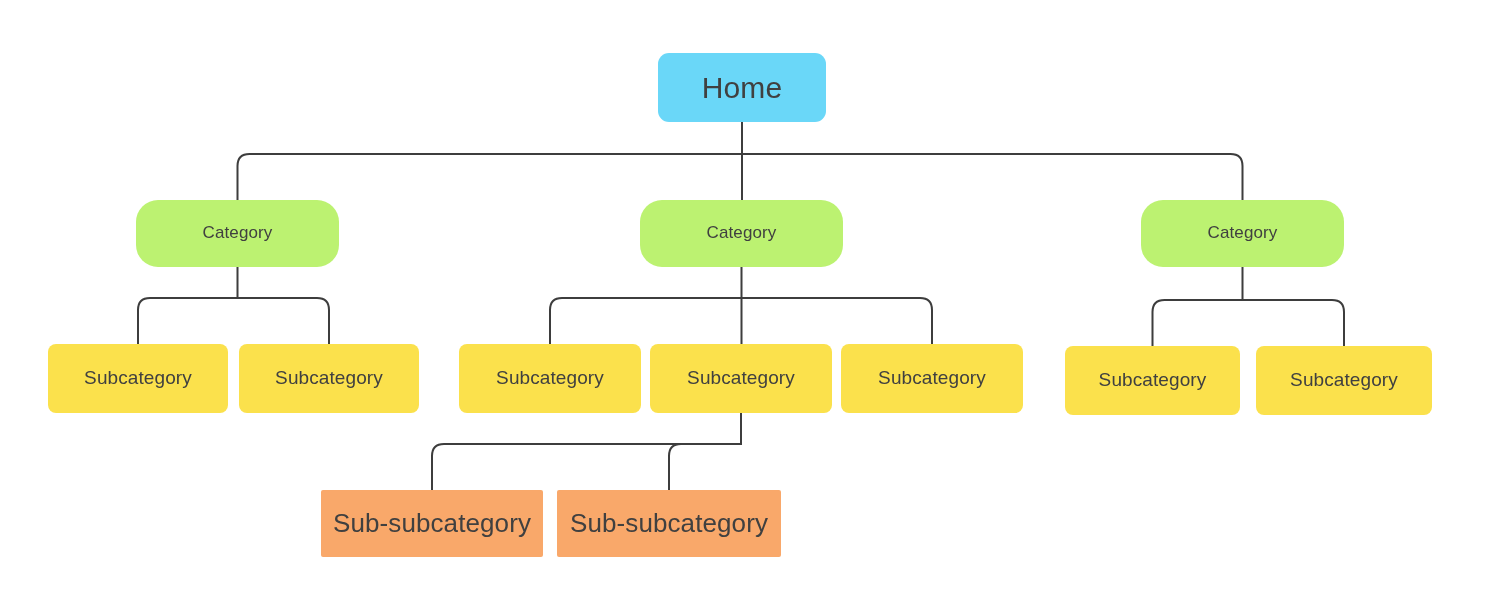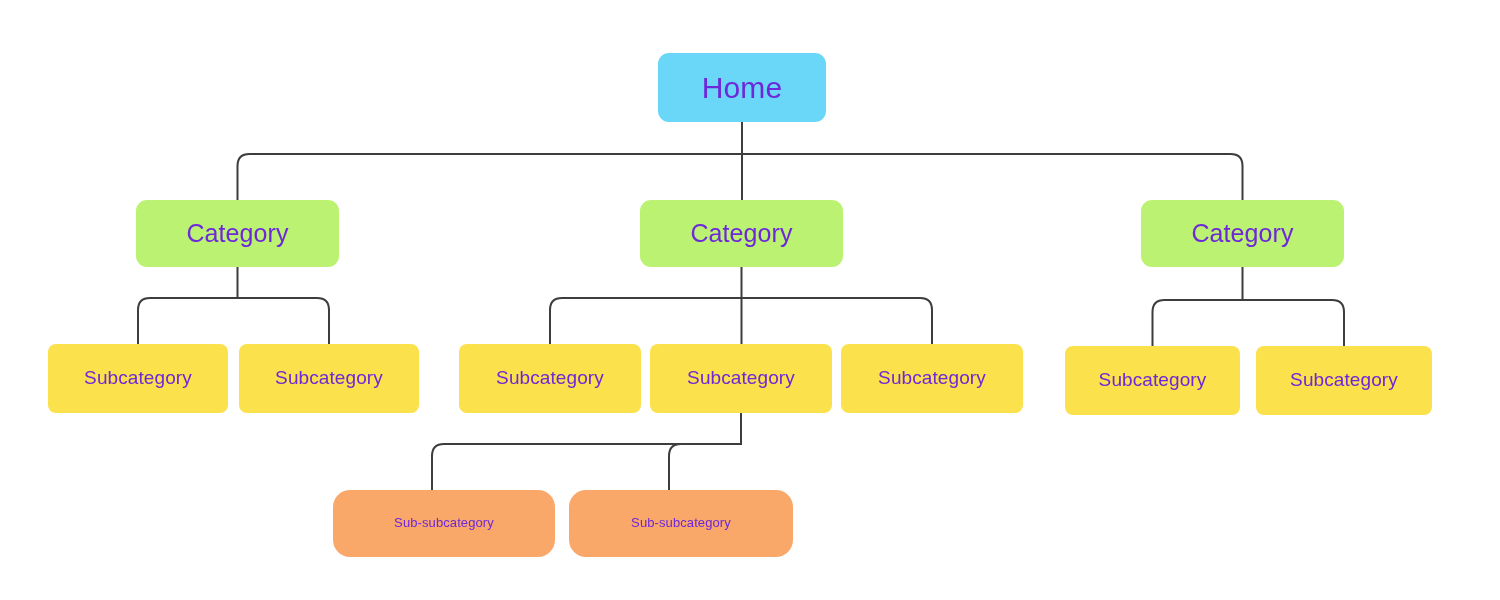--- a/index.html
+++ b/index.html
@@ -26,54 +26,53 @@
     height: 600px;
     pointer-events: none;
   }
   .node {
     position: absolute;
     box-sizing: border-box;
     display: flex;
     align-items: center;
     justify-content: center;
     border-radius: 10px;
-    color: #6d28d9;
+    color: #404040;
     text-align: center;
     line-height: 1.1;
     white-space: nowrap;
     z-index: 2;
   }
   .node-label {
     display: block;
     letter-spacing: 0.1px;
   }
   .node.level-home {
     background: #6ad7f8;
     border-radius: 11px;
     font-size: 30px;
     font-weight: 400;
   }
   .node.level-category {
     background: #bcf271;
-    border-radius: 11px;
-    font-size: 25px;
+    border-radius: 22px;
+    font-size: 17px;
     font-weight: 400;
   }
   .node.level-subcategory {
     background: #fbe14c;
     border-radius: 8px;
     font-size: 19px;
     font-weight: 400;
   }
   .node.level-subsubcategory {
     background: #f9a86a;
-    border-radius: 17px;
-    font-size: 13px;
+    border-radius: 2px;
+    font-size: 26px;
     font-weight: 400;
-    margin-left: 12px;
   }
 </style>
 </head>
 <body>
 
 <div id="sitemap-canvas" style="width: 1500px; height: 600px; background: rgb(255, 255, 255);">
   <svg id="connector-layer" viewBox="0 0 1500 600" width="1500" height="600" aria-hidden="true">
       <path d="M 742 122 L 742 200" fill="none" stroke="#3d3d3d" stroke-width="2" stroke-linecap="round"></path>
       <path d="M 742 154 L 249.5 154 Q 237.5 154 237.5 166 L 237.5 200" fill="none" stroke="#3d3d3d" stroke-width="2" stroke-linecap="round"></path>
       <path d="M 742 154 L 1230.5 154 Q 1242.5 154 1242.5 166 L 1242.5 200" fill="none" stroke="#3d3d3d" stroke-width="2" stroke-linecap="round"></path>

